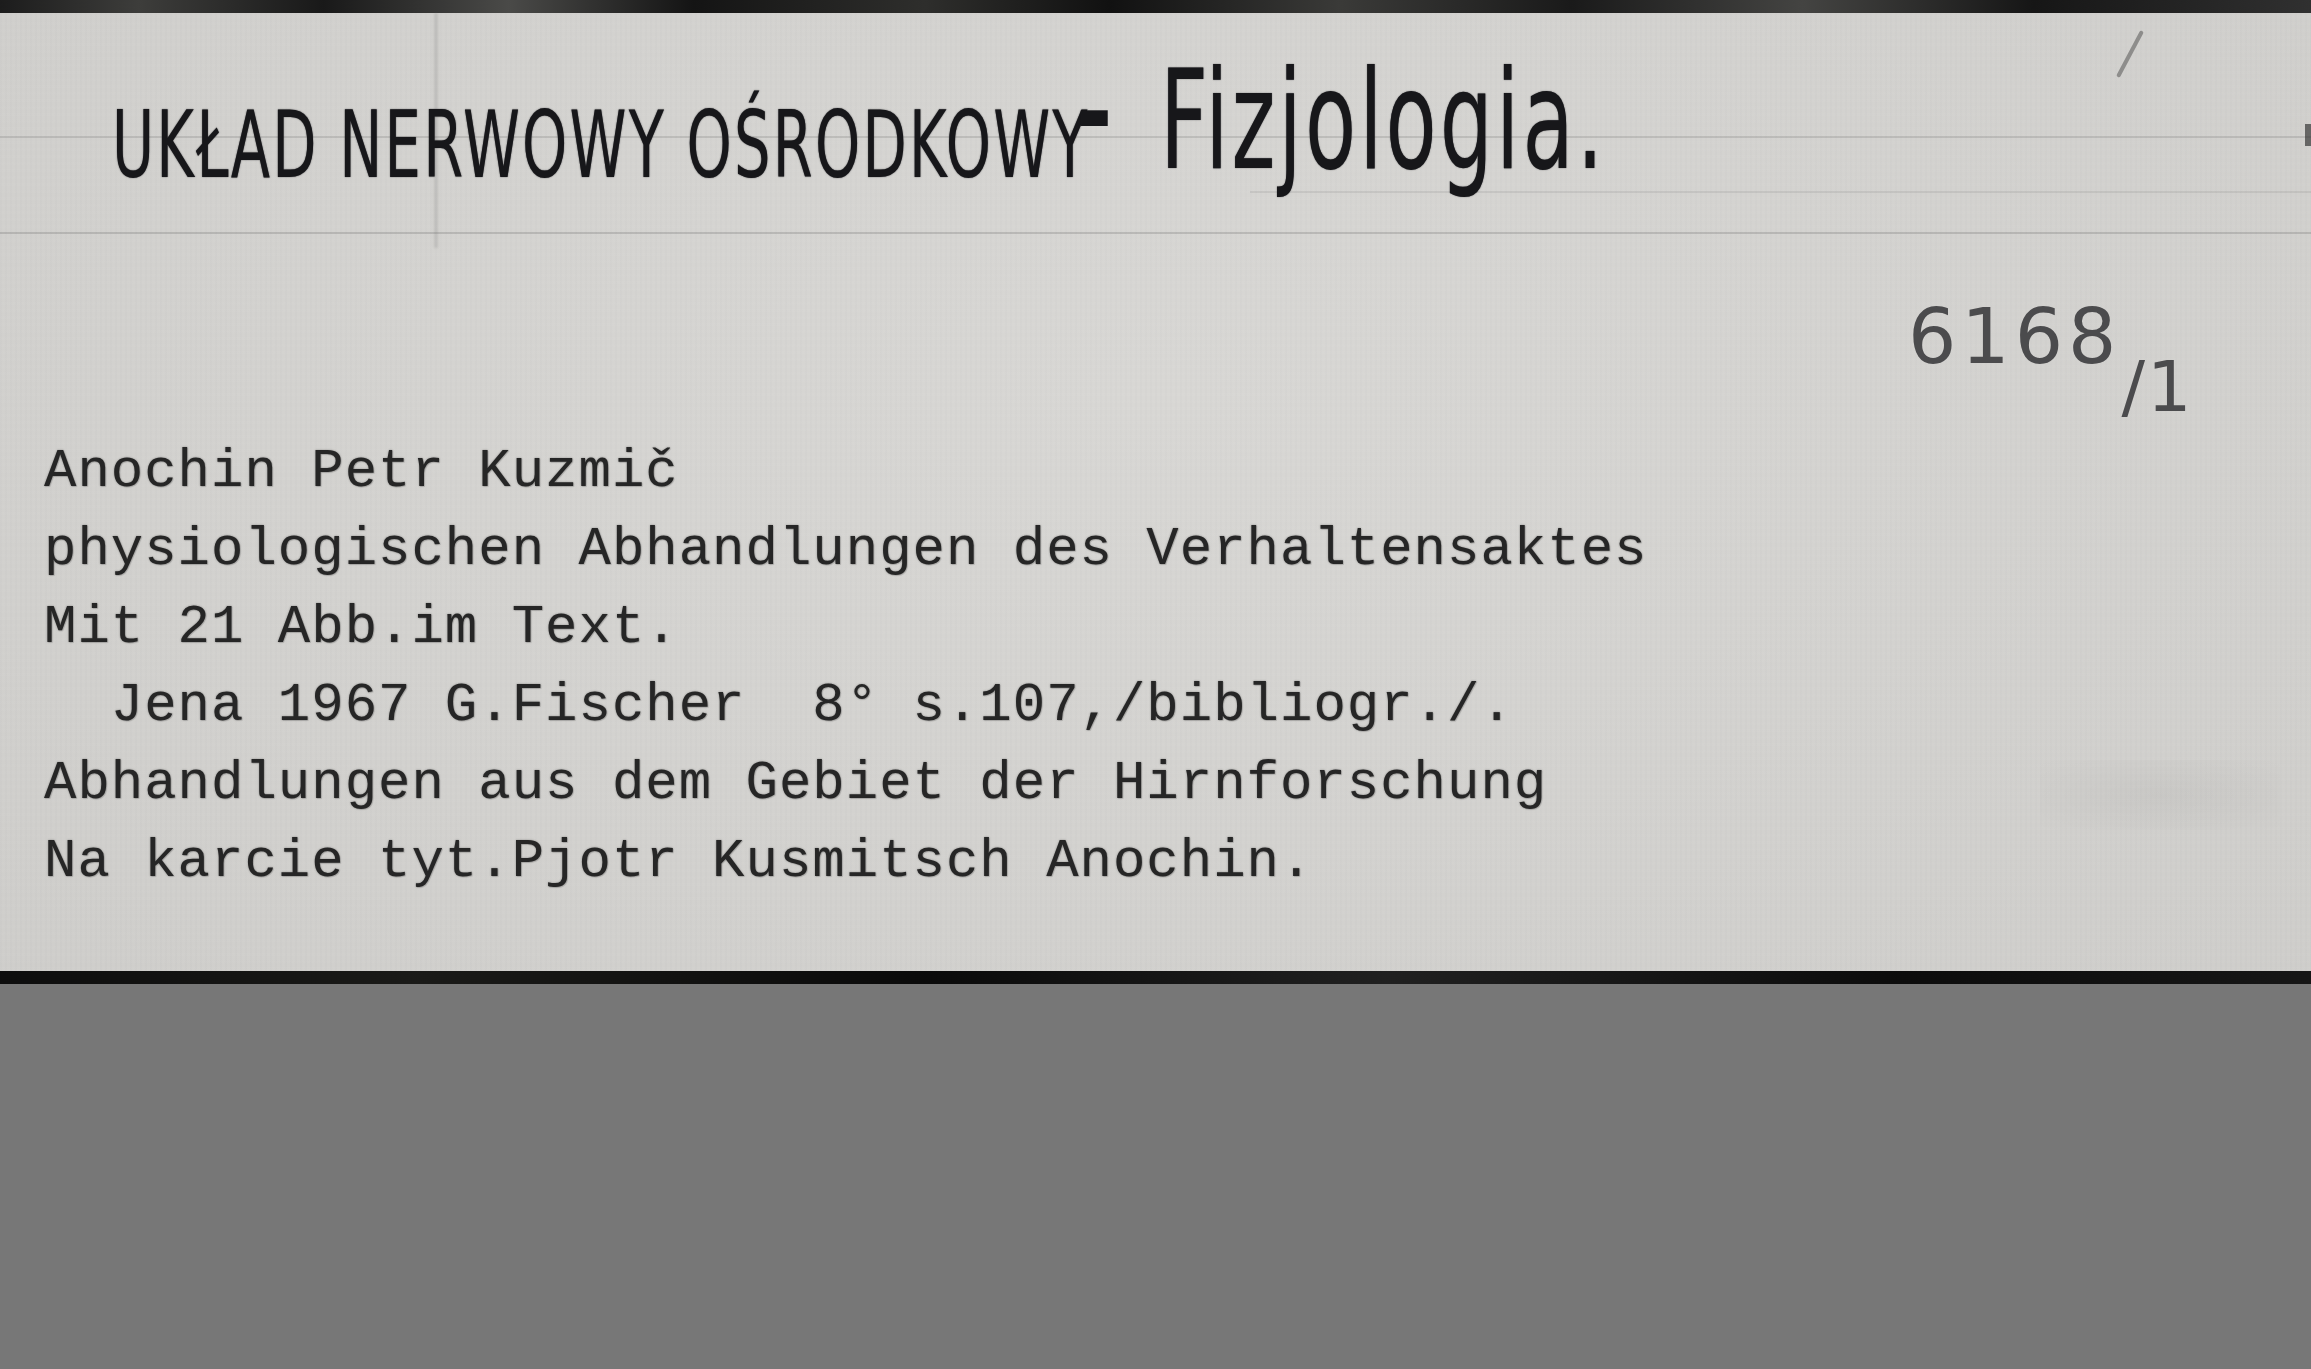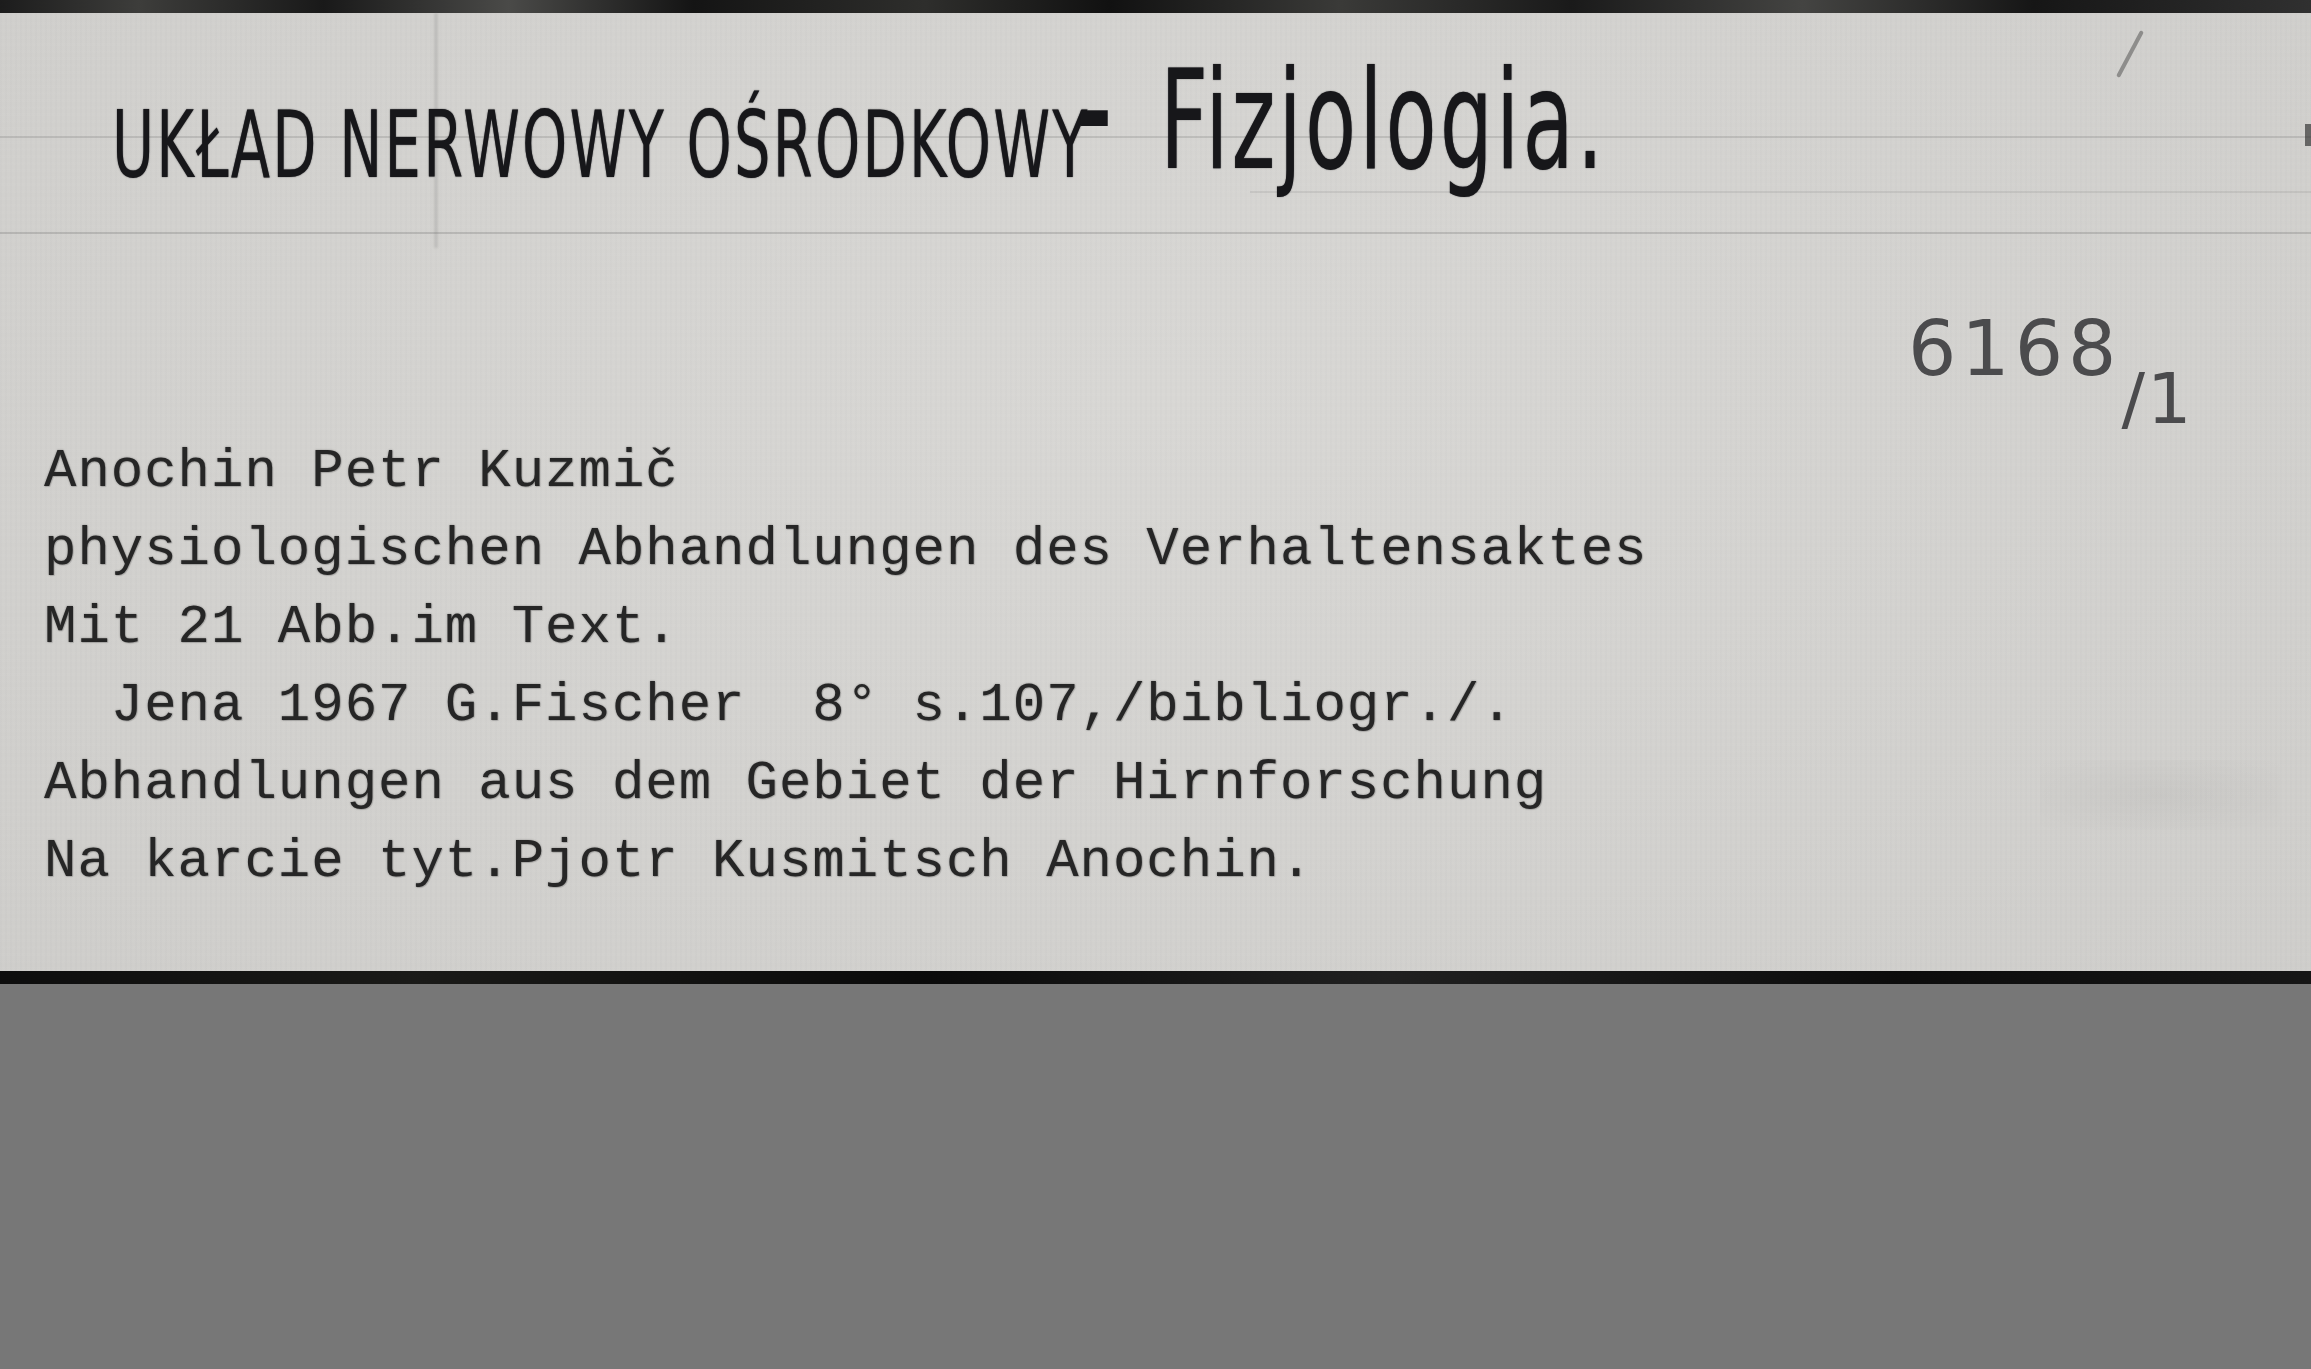--- a/index.html
+++ b/index.html
@@ -67,21 +67,21 @@
     position: absolute; left: 1160px; top: 40px;
     display: inline-block; white-space: nowrap;
     font-family: "DejaVu Sans", sans-serif;
     font-size: 135px; font-weight: 400; letter-spacing: 5px;
     transform: scale(0.62, 1.02); transform-origin: left top;
     text-shadow: 0 0 1.5px rgba(20,20,25,0.8);
   }
 
   
   .call-number {
-    position: absolute; left: 1908px; top: 304px;
+    position: absolute; left: 1908px; top: 292px;
     color: #4b4b4d; white-space: nowrap;
     font-family: "DejaVu Sans", sans-serif;
   }
   .call-number .cn-main { font-size: 76px; letter-spacing: 5px; font-weight: 400; }
   .call-number .cn-suffix {
     display: inline-block; font-size: 70px; letter-spacing: 2px;
     transform: translateY(48px);
   }
 
   

